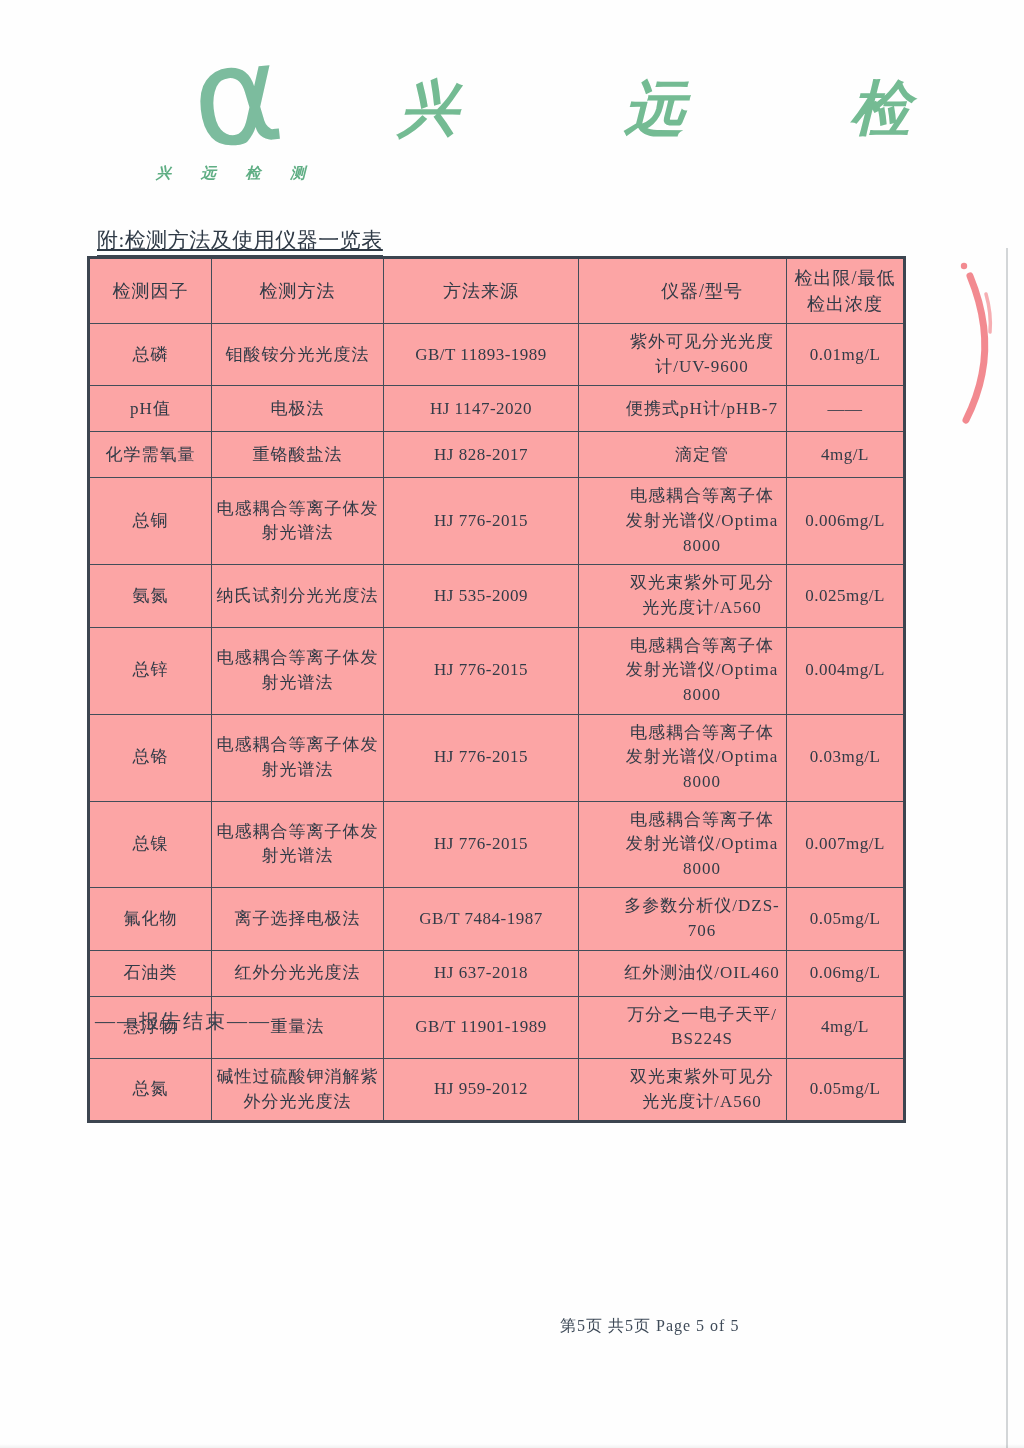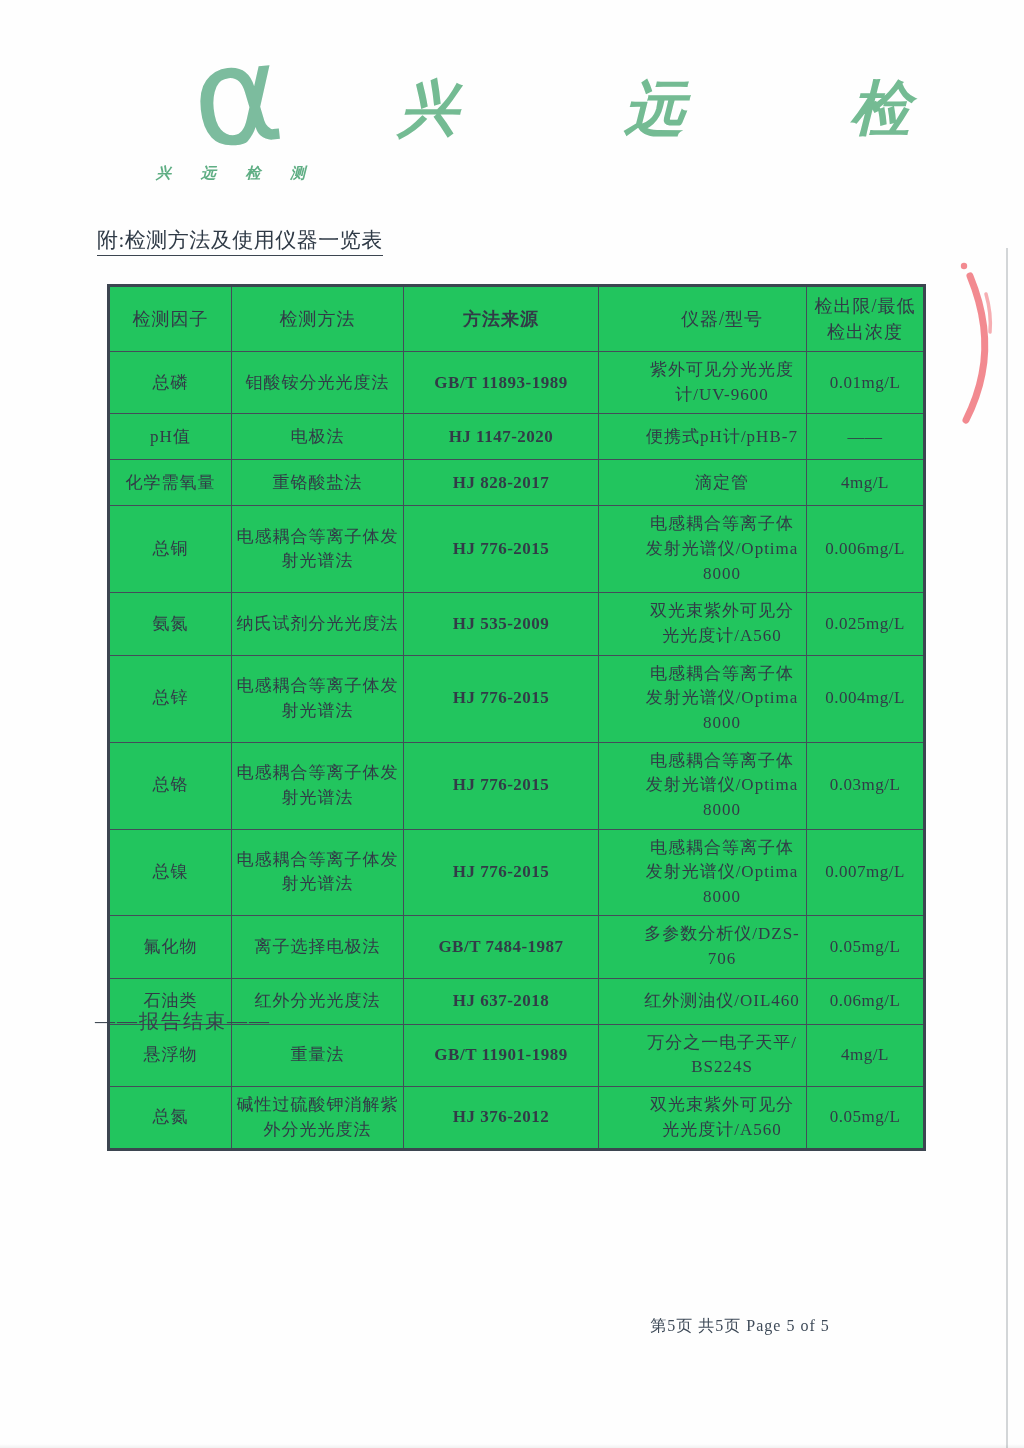--- a/index.html
+++ b/index.html
@@ -55,73 +55,73 @@
 
   
   .attachment-title {
     position: absolute;
     left: 97px; top: 226px;
     font-size: 21px;
     color: #2f3a46;
     border-bottom: 1.5px solid #3c4550;
     padding-bottom: 1px;
     letter-spacing: 0.5px;
+    text-decoration: underline;
   }
 
   
   .methods-table {
     position: absolute;
-    left: 107px; top: 256px;
+    left: 87px; top: 256px;
     width: 816px;
     border-collapse: collapse;
     table-layout: fixed;
     border: 3px solid #3c4550;
-    background: #22c55e;
-    margin-top: 28px;
+    background: #fca5a5;
   }
   .methods-table th, .methods-table td {
     border: 1.6px solid #434d59;
     text-align: center;
     vertical-align: middle;
     font-size: 17px;
     line-height: 1.45;
     padding: 6px 4px;
     color: #323b47;
     letter-spacing: 1px;
     word-break: break-all;
   }
   .methods-table th {
     font-weight: normal;
     font-size: 18px;
     height: 52px;
   }
   .methods-table td { height: 46px; }
   .methods-table .col-factor     { width: 123px; }
   .methods-table .col-method     { width: 172px; }
-  .methods-table .col-source     { width: 195px; font-weight: bold; }
+  .methods-table .col-source     { width: 195px; }
   .methods-table .col-instrument { width: 208px; padding-left: 43px; }
   .methods-table .col-limit      { width: 118px; }
   .methods-table td.cell-source,
   .methods-table td.cell-limit { white-space: nowrap; letter-spacing: 0.5px; }
 
   
   .end-note {
     position: absolute;
     left: 95px; top: 1008px;
     width: 816px;
     text-align: left;
     font-size: 20px;
     color: #38414d;
     letter-spacing: 2px;
   }
   .page-footer {
     position: absolute;
     left: 560px; top: 1316px;
     width: 360px;
-    text-align: center;
+    text-align: left;
     font-size: 16px;
     color: #3e4a58;
     letter-spacing: 1px;
   }
 
   
   .seal-fragment {
     position: absolute;
     left: 936px; top: 252px;
     width: 64px; height: 195px;
@@ -236,21 +236,21 @@
       <tr>
         <td class="col-factor cell-factor">悬浮物</td>
         <td class="col-method cell-method">重量法</td>
         <td class="col-source cell-source">GB/T 11901-1989</td>
         <td class="col-instrument cell-instrument">万分之一电子天平/BS224S</td>
         <td class="col-limit cell-limit">4mg/L</td>
       </tr>
       <tr>
         <td class="col-factor cell-factor">总氮</td>
         <td class="col-method cell-method">碱性过硫酸钾消解紫外分光光度法</td>
-        <td class="col-source cell-source">HJ 376-2012</td>
+        <td class="col-source cell-source">HJ 959-2012</td>
         <td class="col-instrument cell-instrument">双光束紫外可见分光光度计/A560</td>
         <td class="col-limit cell-limit">0.05mg/L</td>
       </tr>
     </tbody>
 </table>
 
 <div class="end-note">——报告结束——</div>
 <div class="page-footer">第5页 共5页 Page 5 of 5</div>
 
 <svg class="seal-fragment" viewBox="0 0 64 195">

